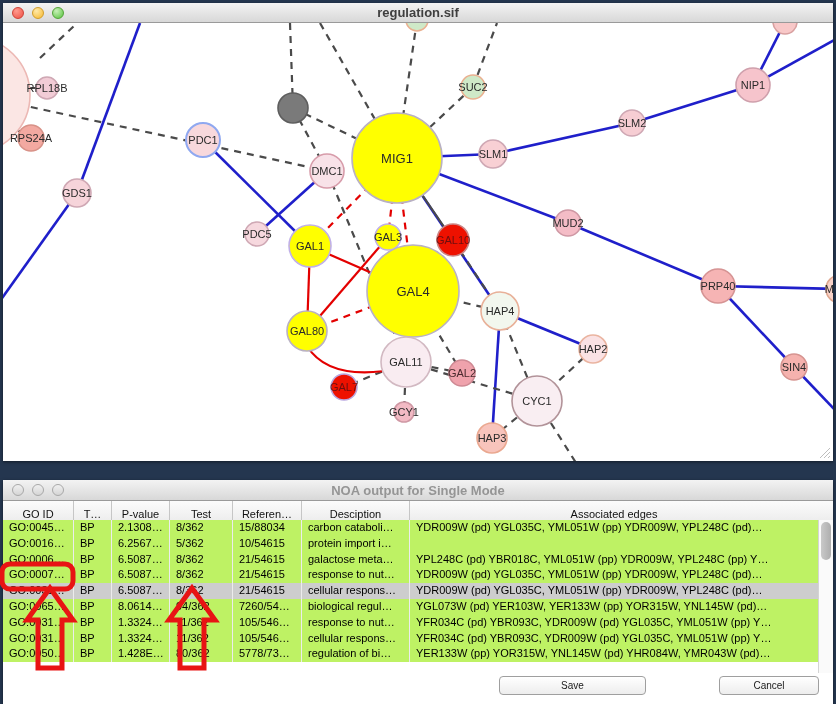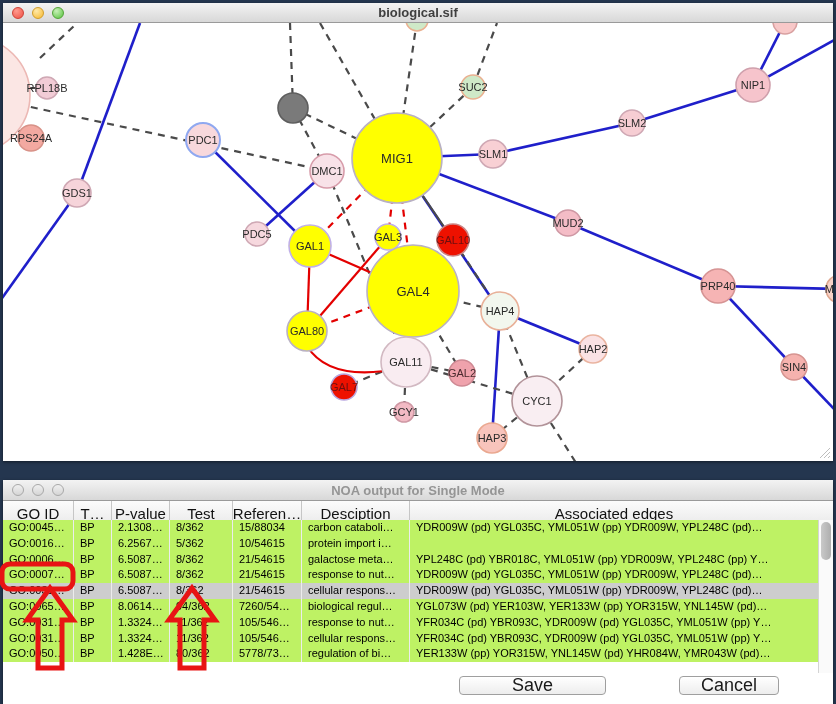--- a/index.html
+++ b/index.html
@@ -31,21 +31,21 @@
   #net-canvas{position:absolute;left:0;top:20px;width:830px;height:438px;background:#fff;}
   #net-canvas svg{display:block;}
 
   
   #noa-window{left:3px;top:480px;width:830px;height:241px;}
   #noa-window .titlebar{height:20px;}
   #noa-header{
     position:absolute;left:0;top:21px;width:830px;height:26px;
     background:linear-gradient(#fcfcfc,#e9e9e9);
     border-bottom:1px solid #bdbdbd;box-sizing:border-box;
-    display:flex;font-size:15px;color:#111;
+    display:flex;font-size:11px;color:#111;
   }
   .hcell{
     display:flex;align-items:center;justify-content:center;
     border-right:1px solid #c6c6c6;box-sizing:border-box;
     white-space:nowrap;overflow:hidden;
   }
   #noa-body{position:absolute;left:0;top:40px;width:815px;height:153px;background:#fff;overflow:hidden;}
   .trow{display:flex;height:15.8px;font-size:11px;color:#000;background:#bef264;}
   .trow.selected{background:#cdcdcd;}
   .tcell{
@@ -60,42 +60,43 @@
     background:#fafafa;border-left:1px solid #d4d4d4;box-sizing:border-box;
   }
   #vscroll .thumb{
     position:absolute;left:2px;top:2px;width:10px;height:38px;
     background:linear-gradient(90deg,#c9c9c9,#aeaeae);border-radius:6px;
   }
   .mac-btn{
     position:absolute;height:19px;
     background:linear-gradient(#ffffff,#ededed);
     border:1px solid #9f9f9f;border-radius:4px;box-sizing:border-box;
-    font-family:"Liberation Sans",sans-serif;font-size:18px;color:#1a1a1a;
+    font-family:"Liberation Sans",sans-serif;font-size:10px;color:#1a1a1a;
     display:flex;align-items:center;justify-content:center;
     box-shadow:0 1px 0 rgba(255,255,255,.7) inset;
+    margin-left:40px;
   }
   #save-btn{left:456px;top:196px;width:147px;}
   #cancel-btn{left:676px;top:196px;width:100px;}
 
   .grip{position:absolute;right:2px;bottom:2px;width:11px;height:11px;opacity:.55;}
 
   #overlay{position:absolute;left:0;top:0;width:836px;height:704px;pointer-events:none;z-index:50;}
 </style>
 </head>
 <body>
 
 <div class="window" id="net-window">
   <div class="titlebar">
     <div class="lights">
       <div class="light red"></div>
       <div class="light yellow"></div>
       <div class="light green"></div>
     </div>
-    <div class="title">biological.sif</div>
+    <div class="title">regulation.sif</div>
   </div>
   <div id="net-canvas">
     <svg id="net-svg" width="830" height="438">
         <line x1="137" y1="0" x2="74" y2="170" stroke="#1f1fca" stroke-width="2.6"></line>
         <line x1="74" y1="170" x2="-3" y2="278" stroke="#1f1fca" stroke-width="2.6"></line>
         <line x1="200" y1="117" x2="307" y2="223" stroke="#1f1fca" stroke-width="2.6"></line>
         <line x1="324" y1="148" x2="254" y2="211" stroke="#1f1fca" stroke-width="2.6"></line>
         <line x1="394" y1="135" x2="490" y2="131" stroke="#1f1fca" stroke-width="2.6"></line>
         <line x1="490" y1="131" x2="629" y2="100" stroke="#1f1fca" stroke-width="2.6"></line>
         <line x1="629" y1="100" x2="750" y2="62" stroke="#1f1fca" stroke-width="2.6"></line>

